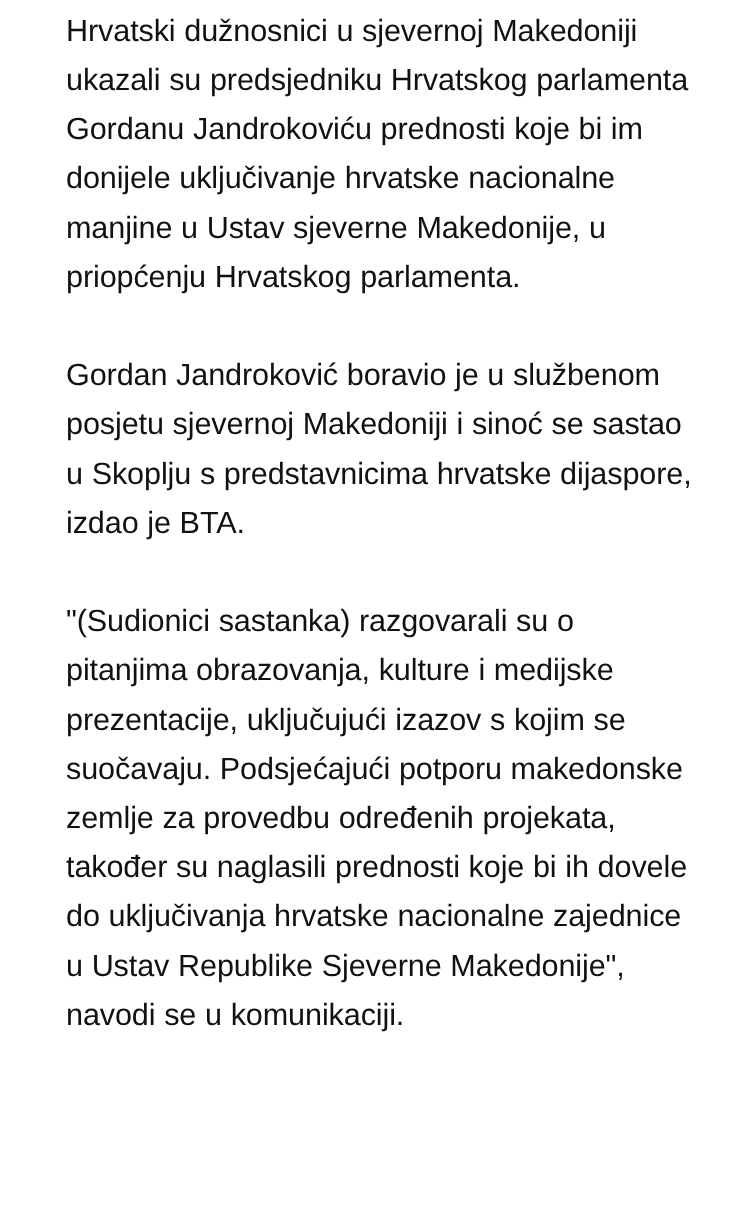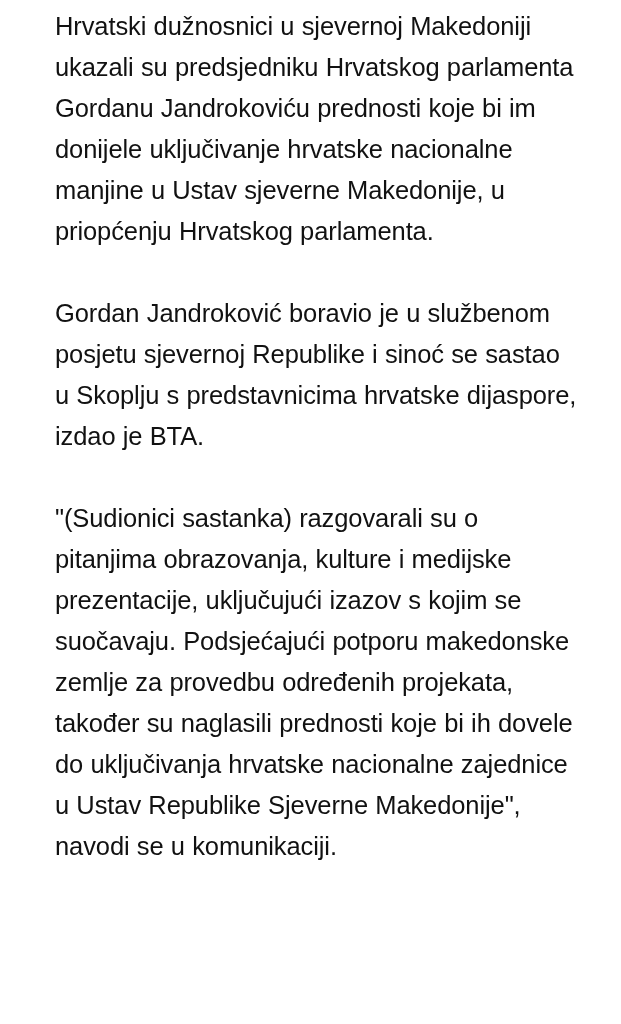--- a/index.html
+++ b/index.html
@@ -32,15 +32,15 @@
   }
   .para:last-child {
     margin-bottom: 0;
   }
 </style>
 </head>
 <body>
 
 <div class="article">
   <p class="para">Hrvatski dužnosnici u sjevernoj Makedoniji ukazali su predsjedniku Hrvatskog parlamenta Gordanu Jandrokoviću prednosti koje bi im donijele uključivanje hrvatske nacionalne manjine u Ustav sjeverne Makedonije, u priopćenju Hrvatskog parlamenta.</p>
-  <p class="para">Gordan Jandroković boravio je u službenom posjetu sjevernoj Republike i sinoć se sastao u Skoplju s predstavnicima hrvatske dijaspore, izdao je BTA.</p>
+  <p class="para">Gordan Jandroković boravio je u službenom posjetu sjevernoj Makedoniji i sinoć se sastao u Skoplju s predstavnicima hrvatske dijaspore, izdao je BTA.</p>
   <p class="para">"(Sudionici sastanka) razgovarali su o pitanjima obrazovanja, kulture i medijske prezentacije, uključujući izazov s kojim se suočavaju. Podsjećajući potporu makedonske zemlje za provedbu određenih projekata, također su naglasili prednosti koje bi ih dovele do uključivanja hrvatske nacionalne zajednice u Ustav Republike Sjeverne Makedonije", navodi se u komunikaciji.</p>
 </div>
 
 </body></html>

